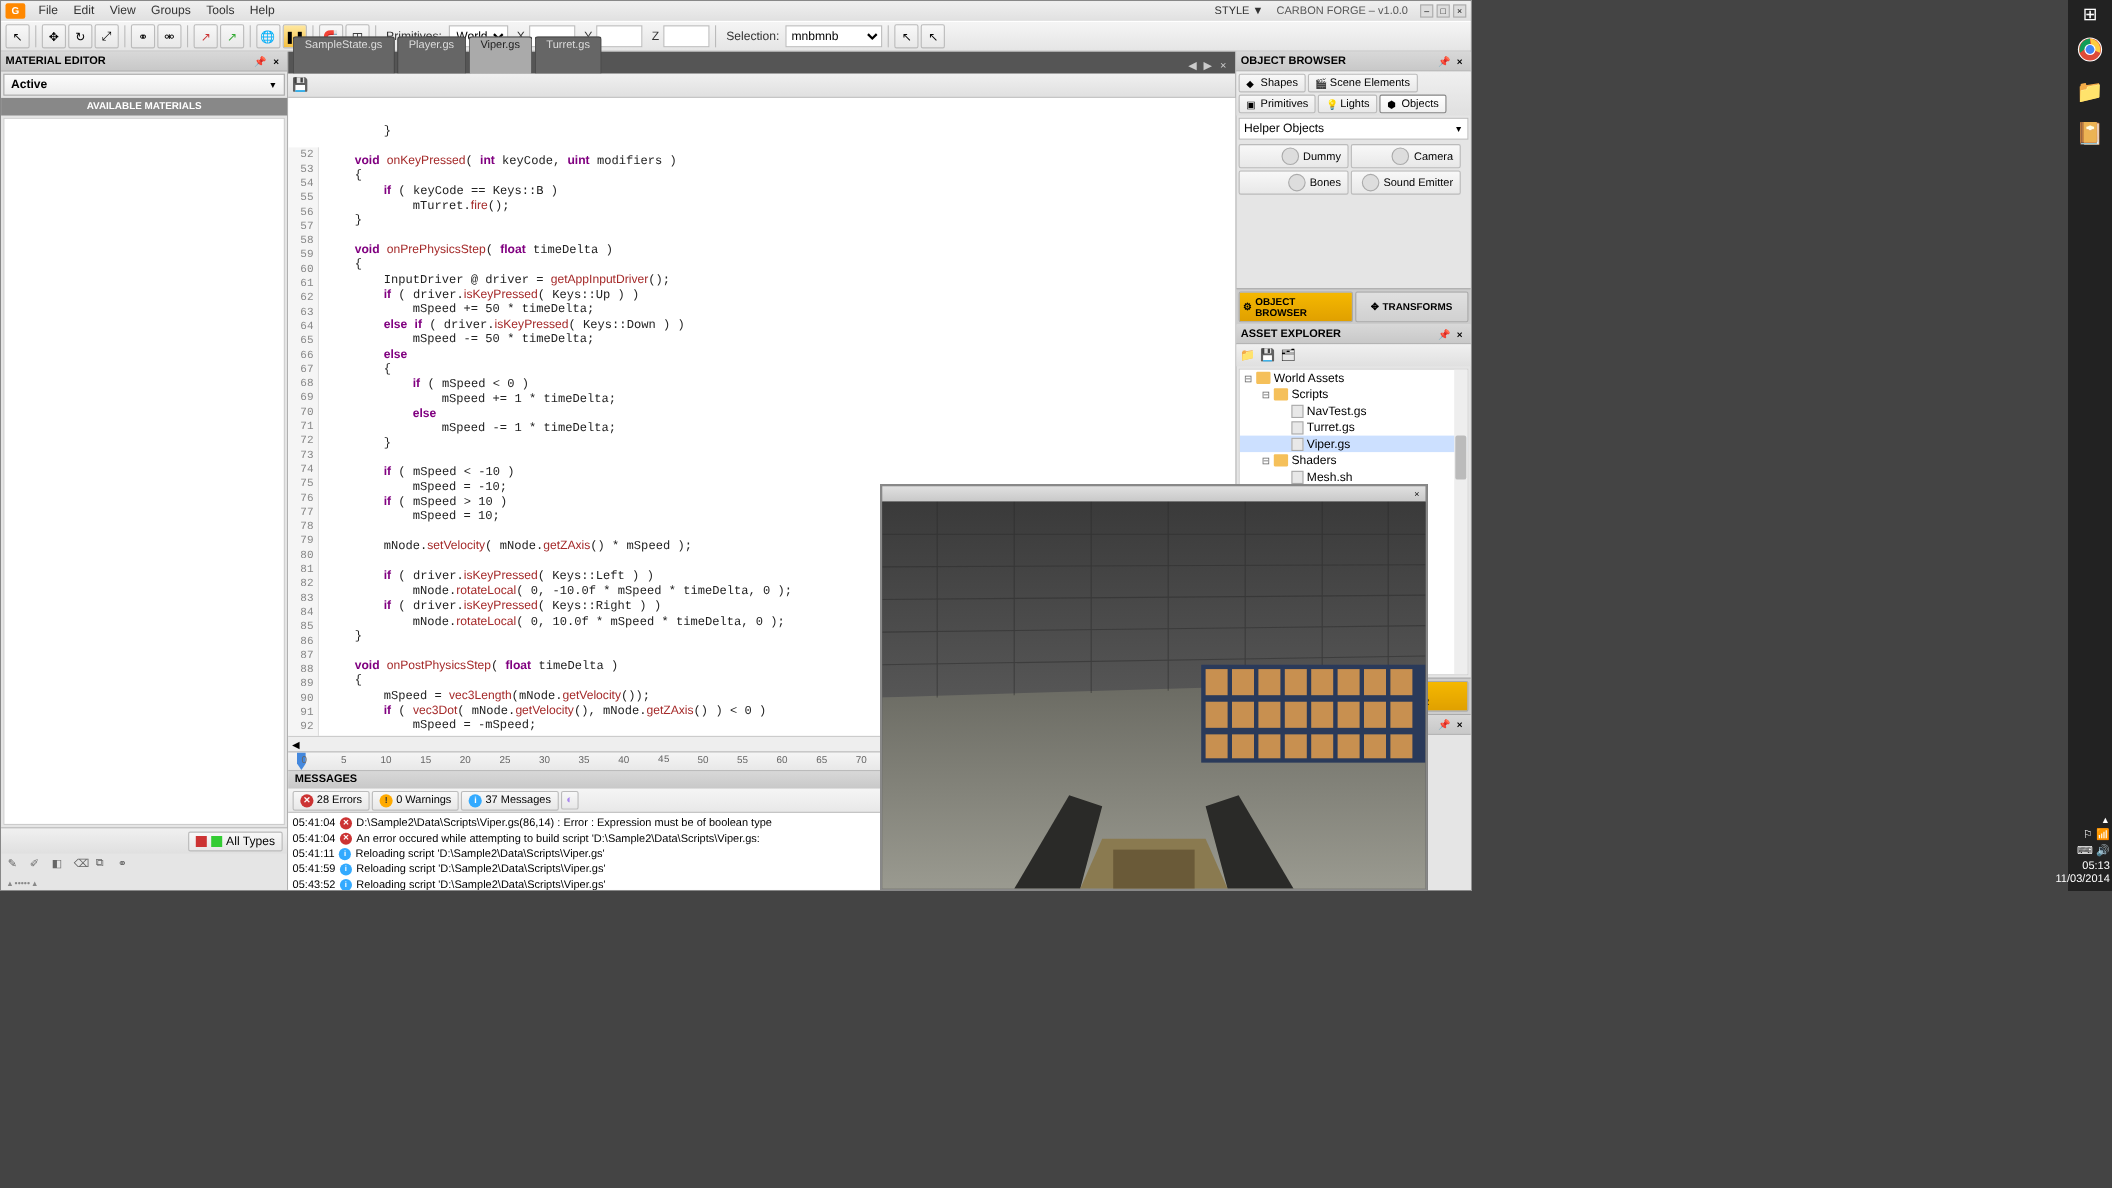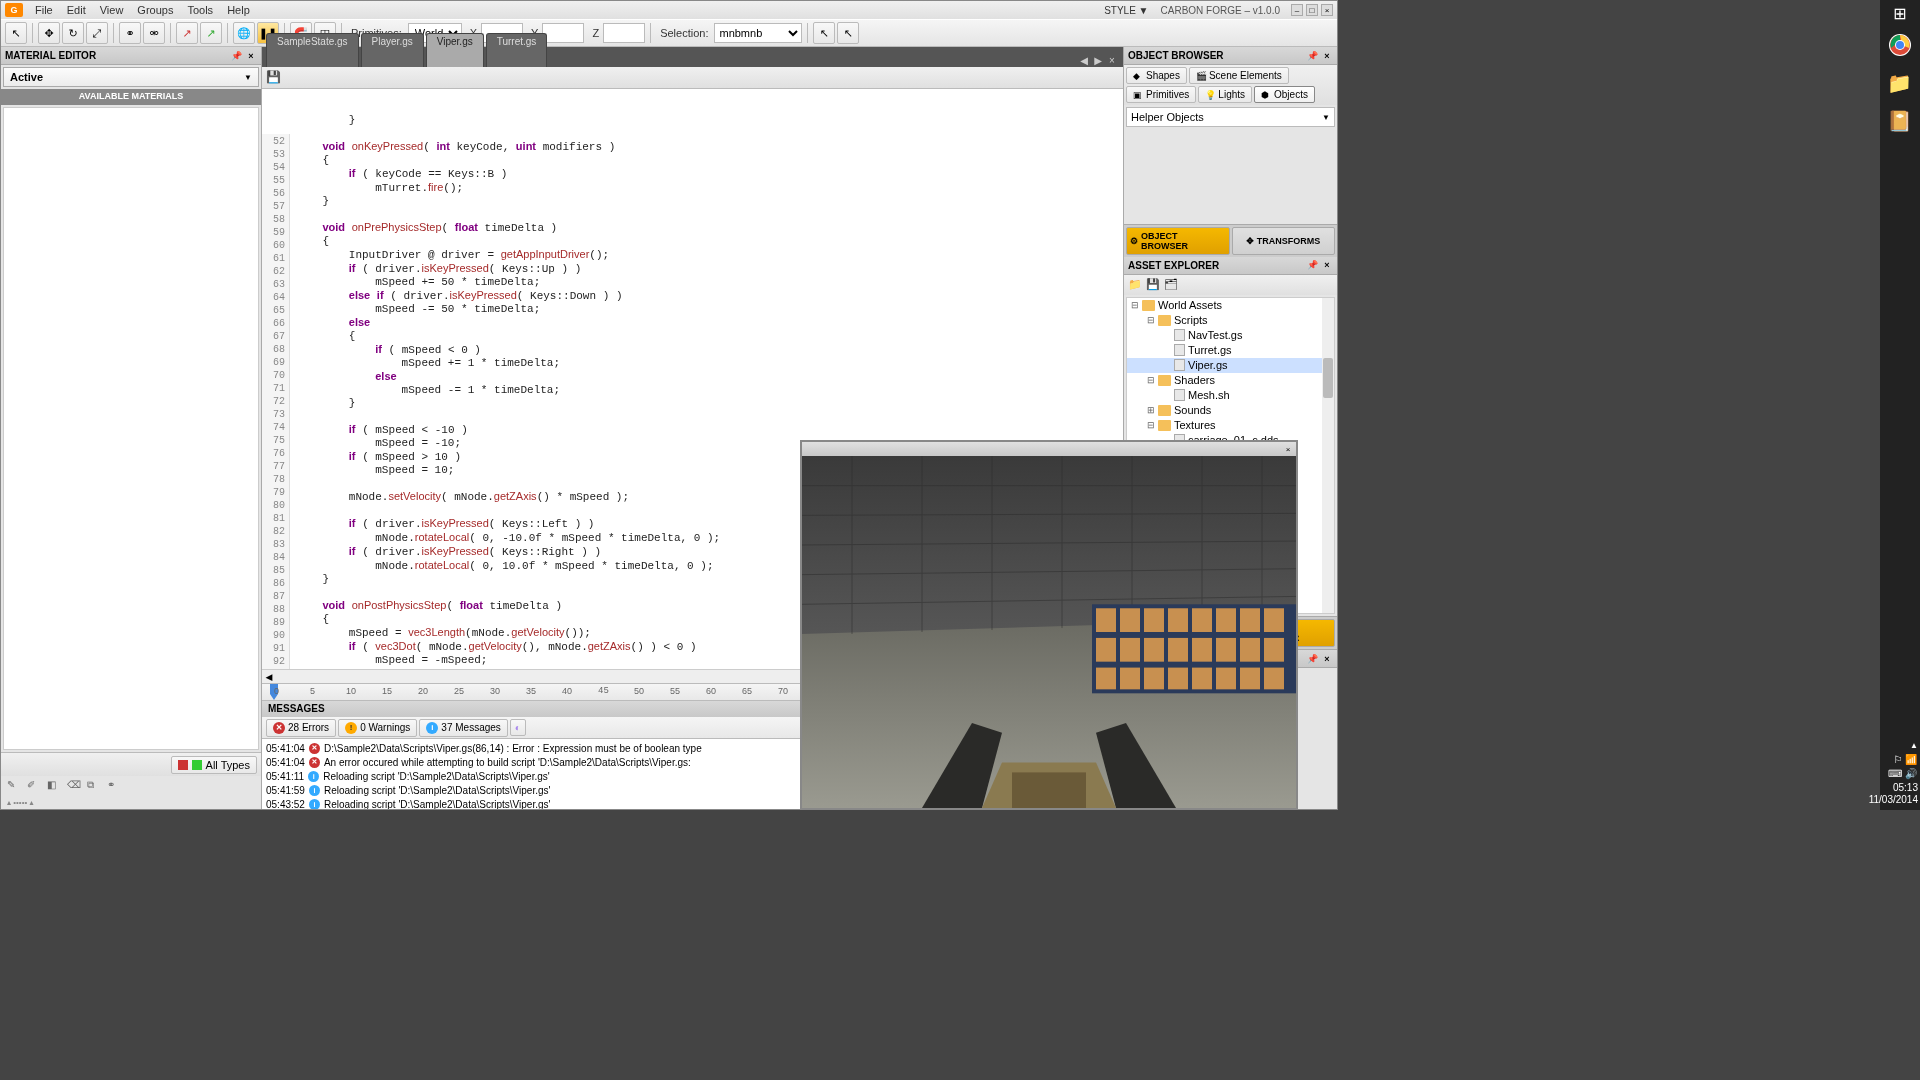--- a/index.html
+++ b/index.html
@@ -413,20 +413,38 @@
           </div>
           <div class="ob-tab active">
             <span class="ico-sm">⬢</span>
             <span>Objects</span>
           </div>
         </div>
       <div class="ob-dd">
         <span>Helper Objects</span>
           <span class="arrow">▼</span>
       </div>
+      <div class="ob-btns" id="ob-btns">
+          <div class="ob-btn">
+            <span class="ob-btn-ico"></span>
+            <span>Dummy</span>
+          </div>
+          <div class="ob-btn">
+            <span class="ob-btn-ico"></span>
+            <span>Camera</span>
+          </div>
+          <div class="ob-btn">
+            <span class="ob-btn-ico"></span>
+            <span>Bones</span>
+          </div>
+          <div class="ob-btn">
+            <span class="ob-btn-ico"></span>
+            <span>Sound Emitter</span>
+          </div>
+        </div>
       <div style="flex:0.3"></div>
       <div class="bot-tabs">
         <div class="bot-tab active">
           <span>⚙</span>
           <span>OBJECT BROWSER</span>
         </div>
         <div class="bot-tab">
           <span>✥</span>
           <span>TRANSFORMS</span>
         </div>

